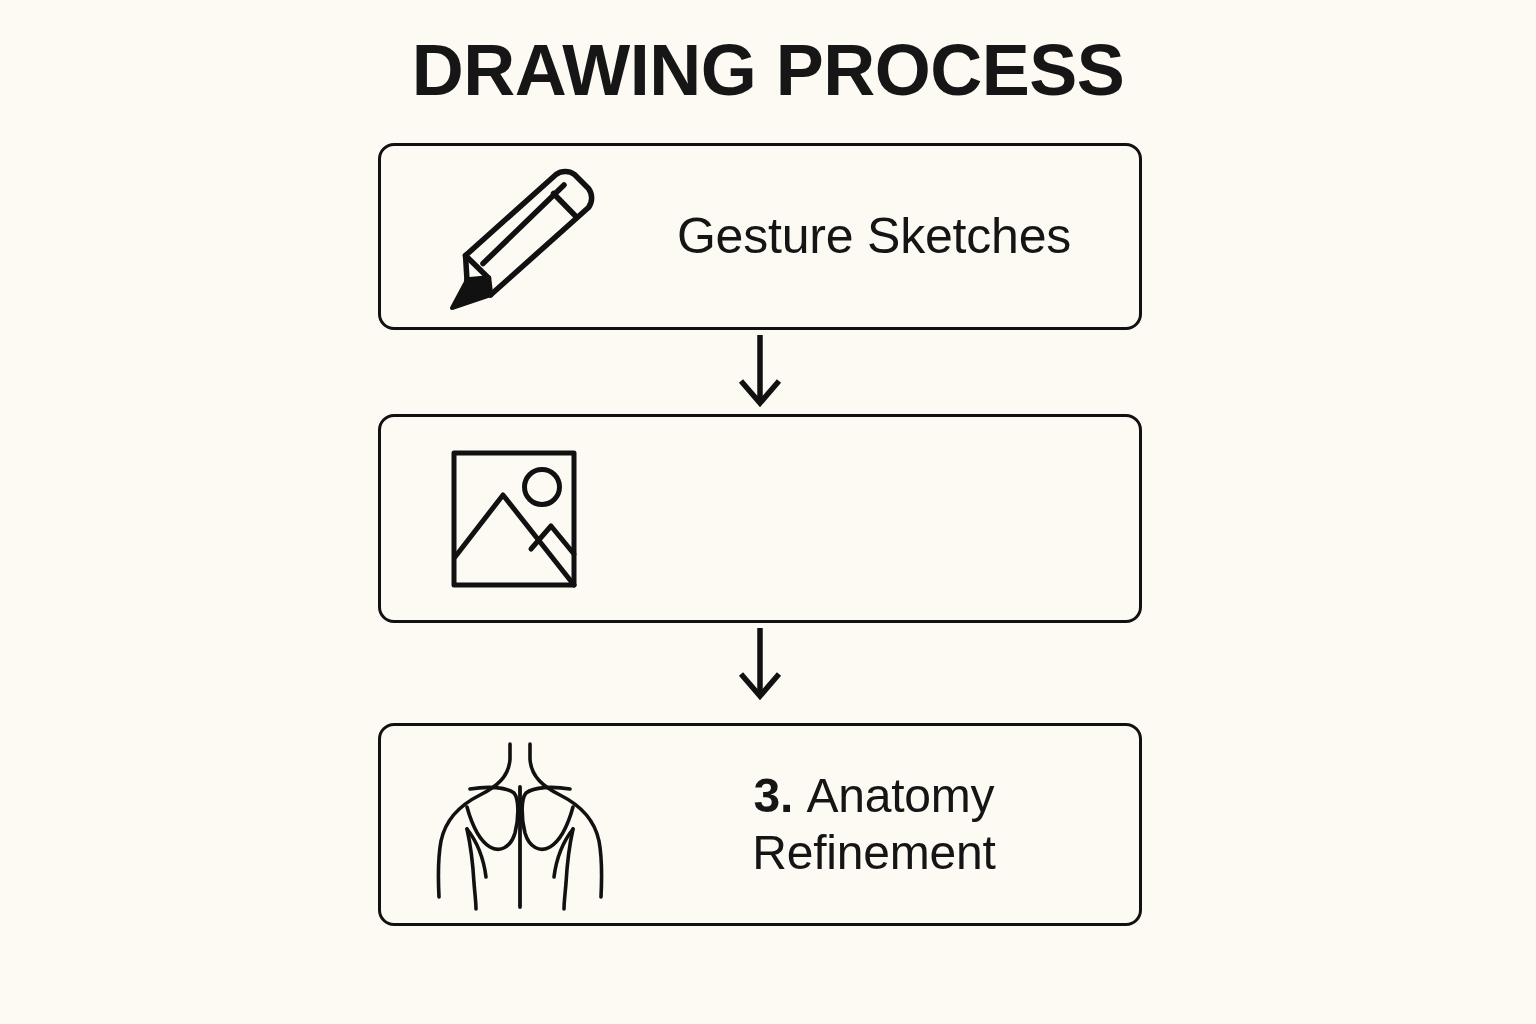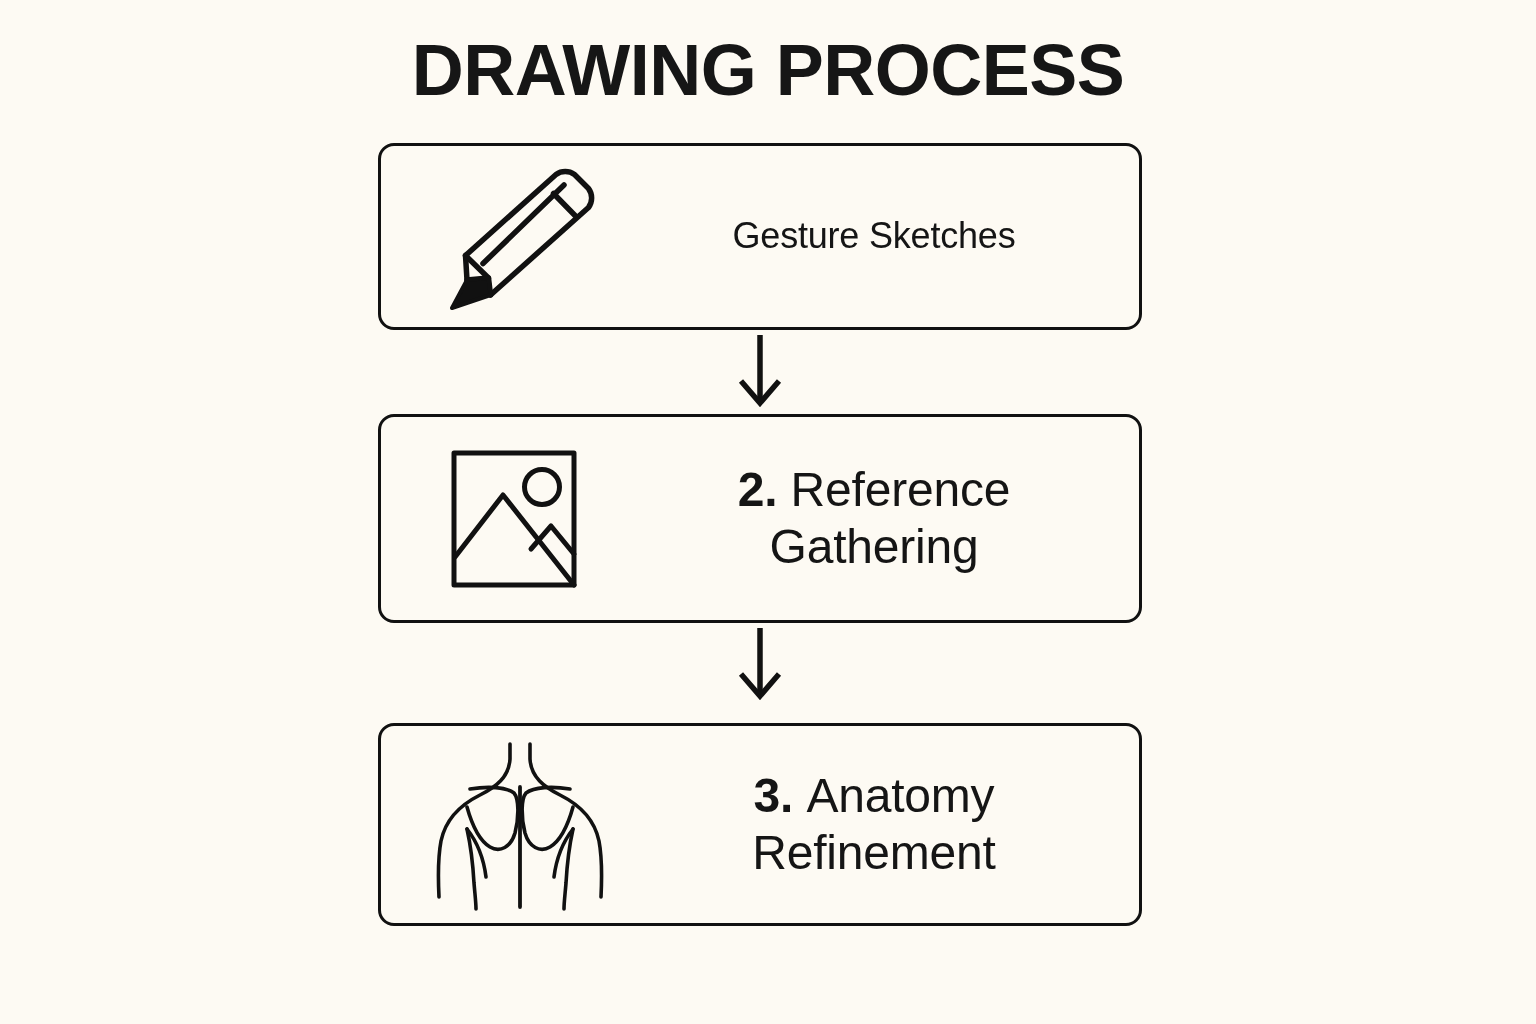--- a/index.html
+++ b/index.html
@@ -78,21 +78,21 @@
     padding-right: 22px;
     letter-spacing: -0.2px;
   }
   .step-label .num {
     font-weight: 700;
   }
 
   
   #box-1 { height: 187px; }
   #box-1 .step-icon { width: 250px; padding-left: 34px; }
-  #box-1 .step-label { font-size: 36px; }
+  #box-1 .step-label { font-size: 50px; }
 
   #box-2 { height: 209px; }
   #box-2 .step-icon { width: 250px; padding-left: 30px; }
 
   #box-3 { height: 203px; margin-top: 16px; }
   #box-3 .step-icon { width: 250px; padding-left: 28px; }
 
   
   .arrow-wrap {
     height: 84px;
@@ -159,23 +159,20 @@
             <rect x="13" y="9" width="120" height="132"></rect>
 
             <circle cx="101" cy="43" r="17.5"></circle>
 
             <path d="M 14 113 L 62 51 L 133 141"></path>
 
             <path d="M 90 105 L 110 82 L 133 110"></path>
           </g>
         </svg>
       </div>
-      <div class="step-label">
-        <span class="num">2.</span>&nbsp;<span>Reference Gathering</span>
-      </div>
     </div>
 
     <div class="arrow-wrap" id="arrow-2">
       <svg width="56" height="78" viewBox="0 0 56 78">
         <g fill="none" stroke="#111111" stroke-width="5.5" stroke-linecap="butt" stroke-linejoin="miter">
           <path d="M 28 2 L 28 69"></path>
           <path d="M 9 48 L 28 70 L 47 48"></path>
         </g>
       </svg>
     </div>

